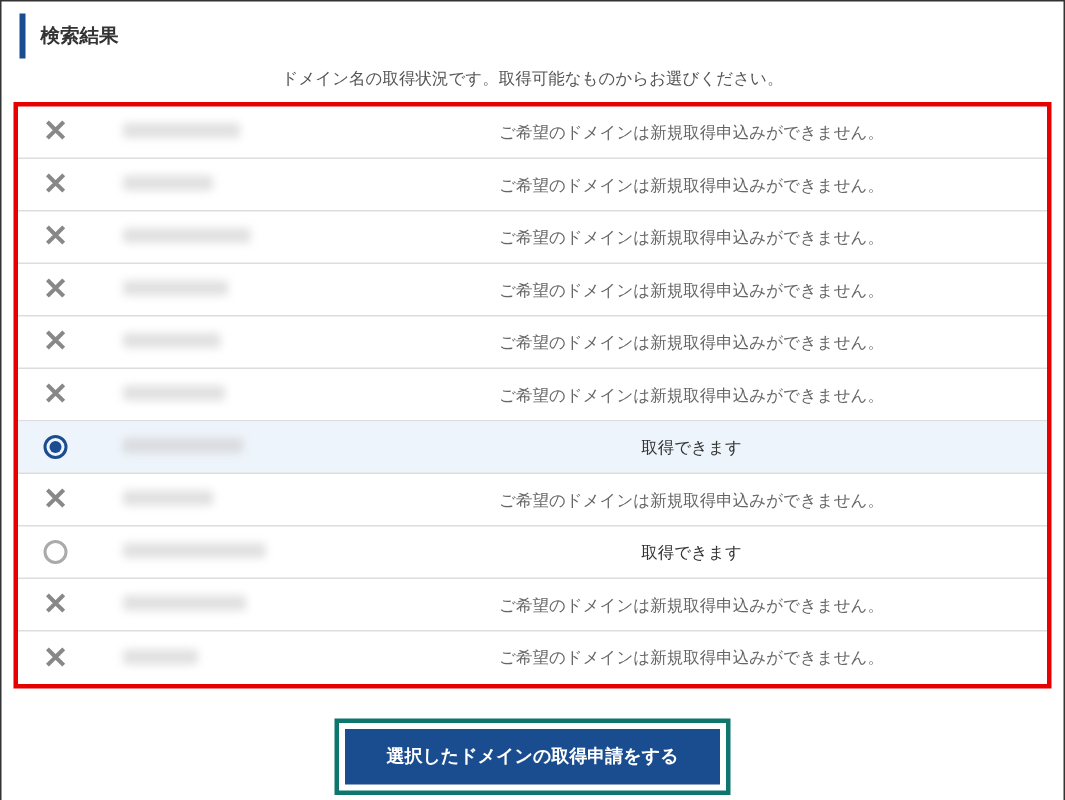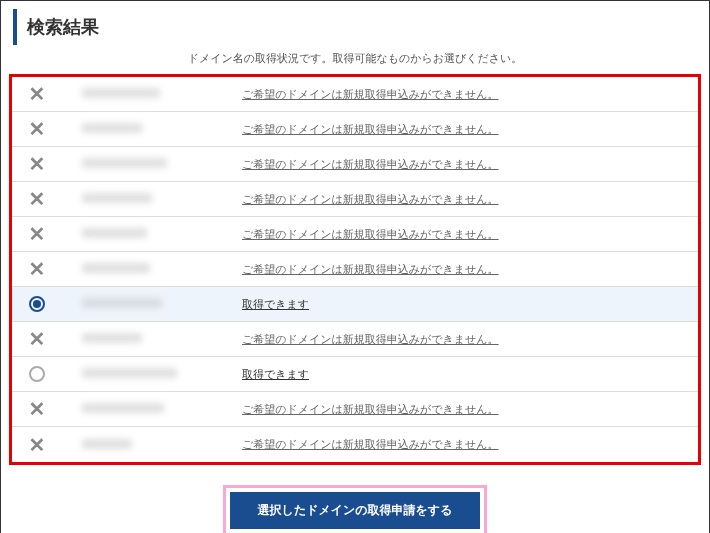--- a/index.html
+++ b/index.html
@@ -15,21 +15,21 @@
       width: 710px;
     }
     .container {
       border: 1px solid #333;
       width: 710px;
     }
     .header {
       border-left: 4px solid #1a4d8f;
       padding: 6px 10px;
       font-weight: bold;
-      font-size: 18px;
+      font-size: 13px;
       background: #fff;
       margin: 8px 12px 6px 12px;
     }
     .subheader {
       padding: 0 14px 8px 14px;
       font-size: 11px;
       color: #555;
       text-align: center;
     }
     .red-box-table {
@@ -92,37 +92,36 @@
       background: #ccc;
       color: transparent;
       border-radius: 2px;
       display: inline-block;
       filter: blur(3px);
       height: 10px;
       opacity: 0.6;
     }
     .status-cell {
       flex: 1;
-      text-align: left;
+      text-align: center;
       padding-right: 18px;
       font-size: 11px;
       color: #666;
-      text-decoration: underline;
     }
     .status-available {
       color: #333;
       font-weight: normal;
     }
     .button-wrapper {
       display: flex;
       justify-content: center;
       padding: 12px 0 14px 0;
     }
     .red-box-button {
-      border: 3px solid #f9a8d4;
+      border: 3px solid #0f766e;
       padding: 4px;
     }
     .submit-button {
       background: #1a4d8f;
       color: #fff;
       border: none;
       padding: 10px 28px;
       font-size: 12px;
       font-weight: bold;
       cursor: pointer;

